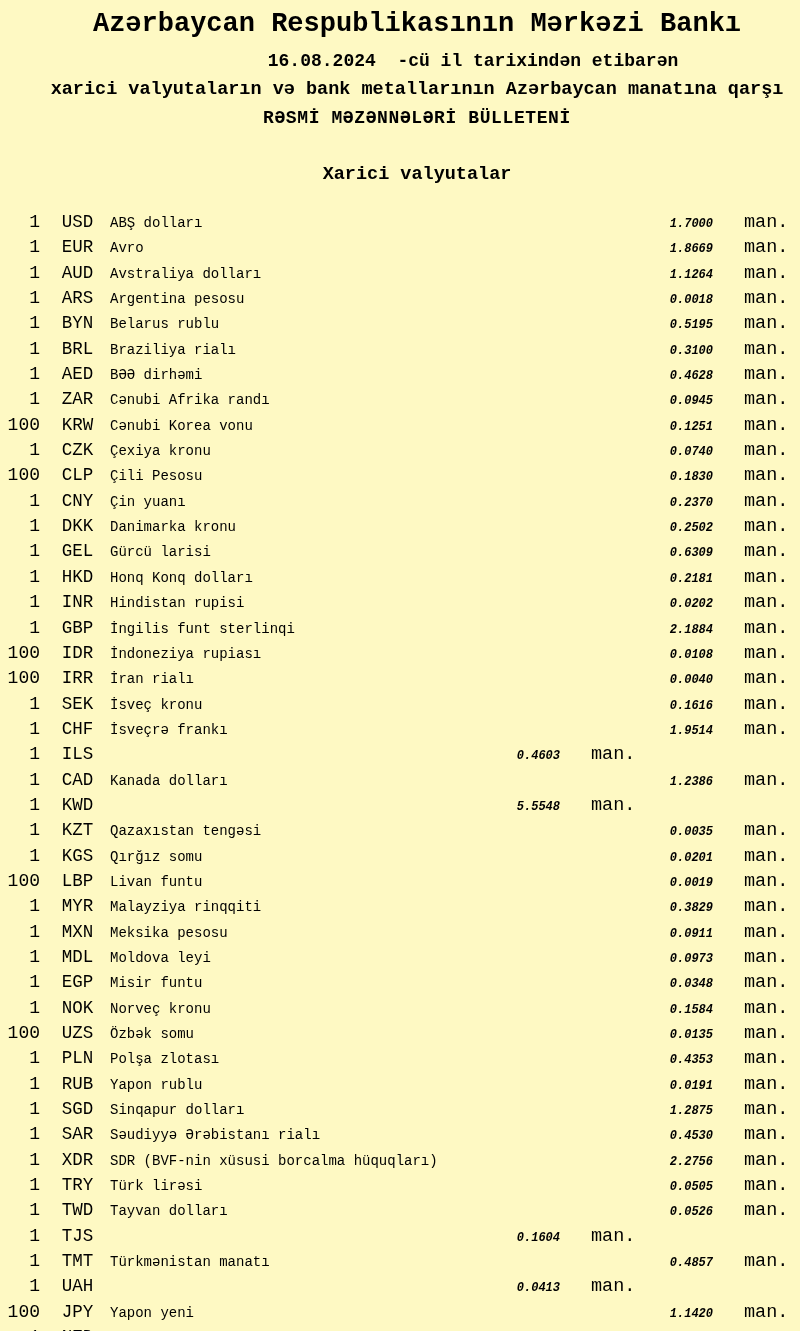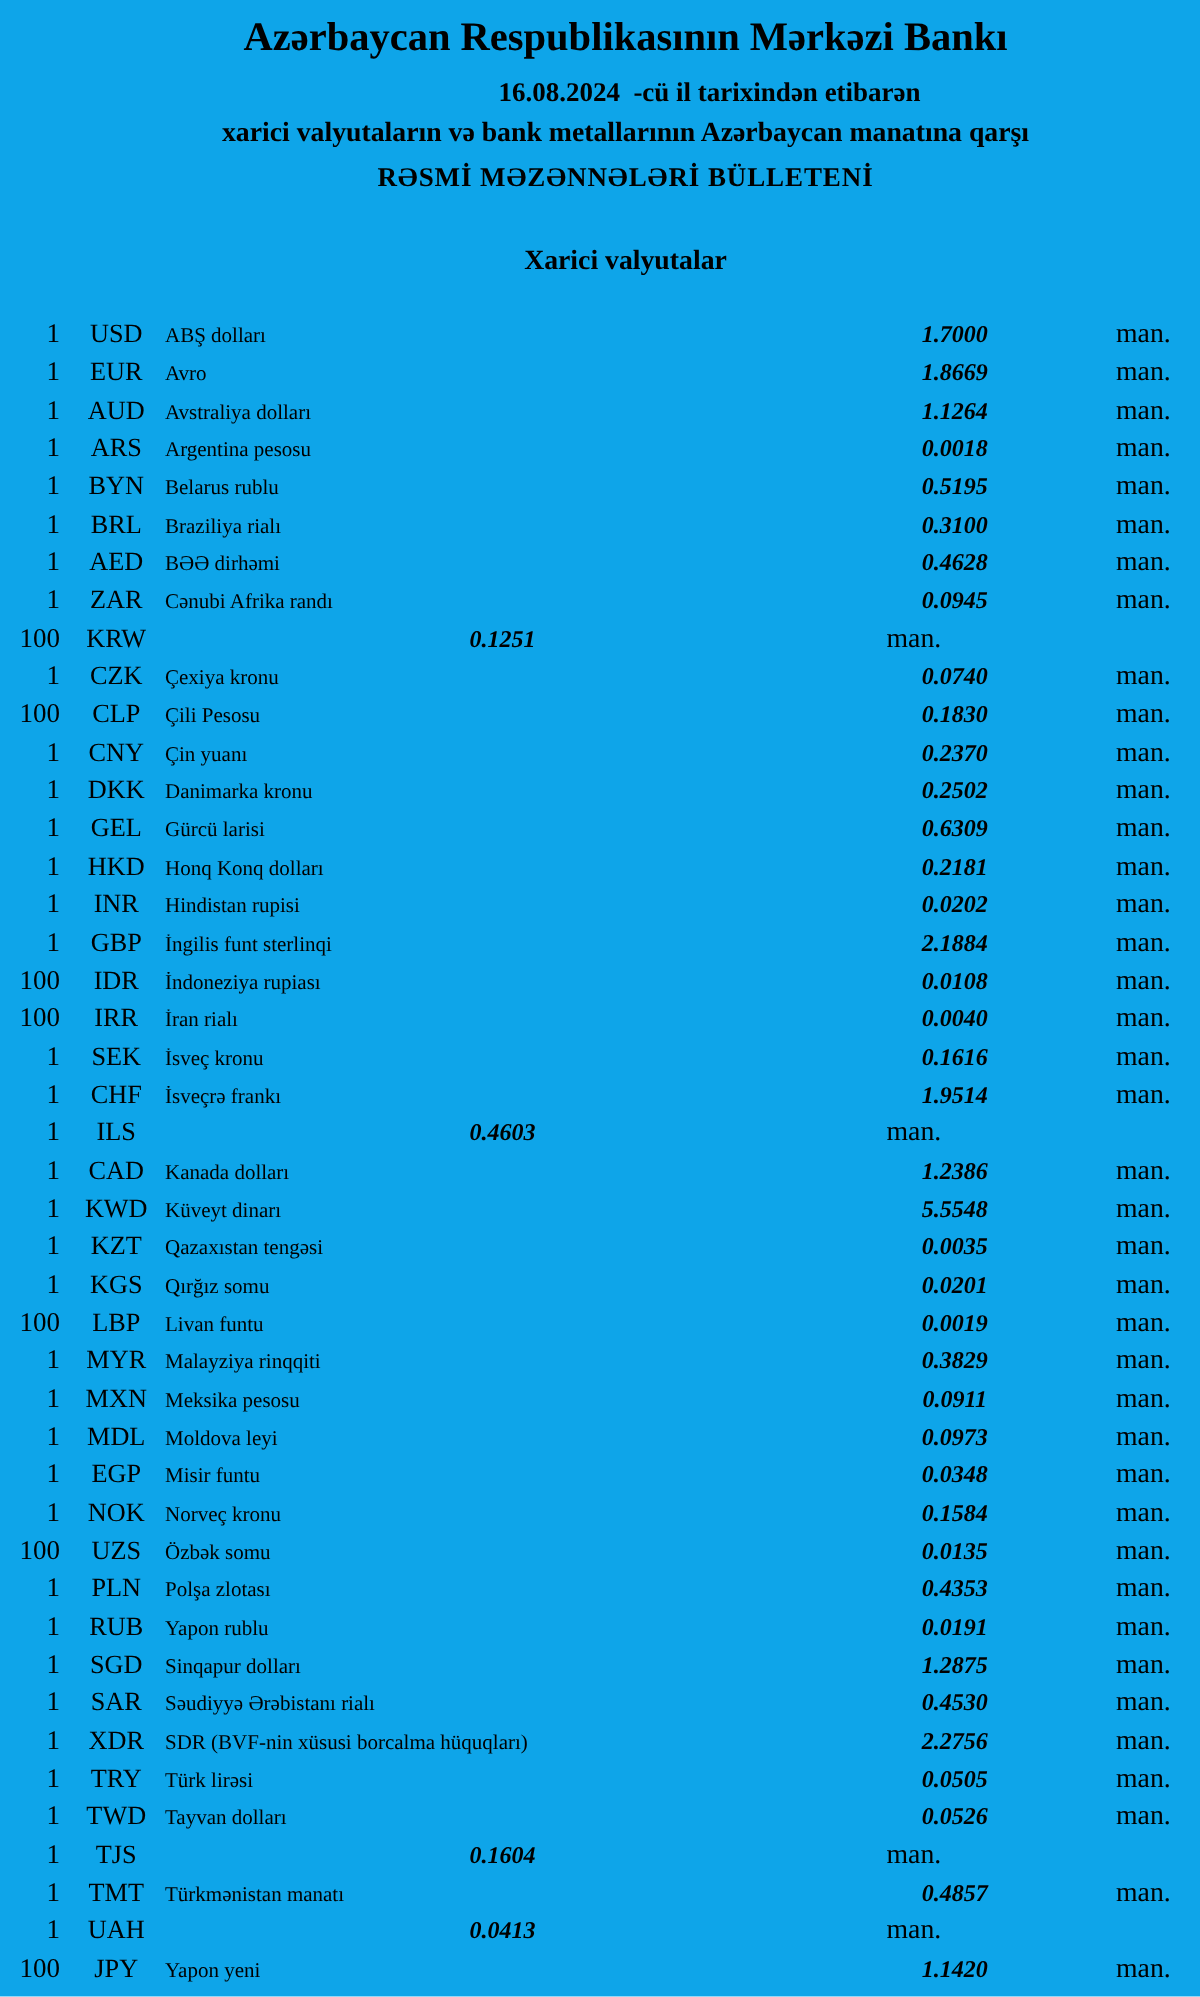--- a/index.html
+++ b/index.html
@@ -4,23 +4,23 @@
 <style>
   html, body {
     margin: 0;
     padding: 0;
     background: #ffffff;
   }
   .page {
     position: relative;
     width: 800px;
     height: 1331px;
-    background: #0ea5e9;
+    background: #fef9c3;
     color: #000000;
-    font-family: Liberation Serif, serif;
+    font-family: Liberation Mono, monospace;
     overflow: hidden;
   }
   .hdr-title {
     padding-top: 9px;
     position: relative;
     left: 17px;
     text-align: center;
     font-size: 27px;
     font-weight: bold;
     line-height: 30px;
@@ -80,22 +80,22 @@
     text-align: center;
     font-size: 17.5px;
     margin-top: 20px;
   }
   .cname {
     font-size: 14px;
     white-space: nowrap;
     overflow: hidden;
   }
   .rate {
-    text-align: center;
-    font-size: 16px;
+    text-align: right;
+    font-size: 12px;
     font-weight: bold;
     font-style: italic;
   }
   .unit {
     padding-left: 31px;
     font-size: 18.5px;
   }
 </style>
 </head>
 <body>
@@ -173,20 +173,21 @@
     <span class="qty">1</span>
     <span class="code">ZAR</span>
     <span class="cname">Cənubi Afrika randı</span>
     <span class="rate">0.0945</span>
     <span class="unit">man.</span>
   </div>
 
   <div class="row">
     <span class="qty">100</span>
     <span class="code">KRW</span>
+    <span class="cname">Cənubi Korea vonu</span>
     <span class="rate">0.1251</span>
     <span class="unit">man.</span>
   </div>
 
   <div class="row">
     <span class="qty">1</span>
     <span class="code">CZK</span>
     <span class="cname">Çexiya kronu</span>
     <span class="rate">0.0740</span>
     <span class="unit">man.</span>
@@ -291,21 +292,20 @@
     <span class="qty">1</span>
     <span class="code">CAD</span>
     <span class="cname">Kanada dolları</span>
     <span class="rate">1.2386</span>
     <span class="unit">man.</span>
   </div>
 
   <div class="row">
     <span class="qty">1</span>
     <span class="code">KWD</span>
-    <span class="cname">Küveyt dinarı</span>
     <span class="rate">5.5548</span>
     <span class="unit">man.</span>
   </div>
 
   <div class="row">
     <span class="qty">1</span>
     <span class="code">KZT</span>
     <span class="cname">Qazaxıstan tengəsi</span>
     <span class="rate">0.0035</span>
     <span class="unit">man.</span>

